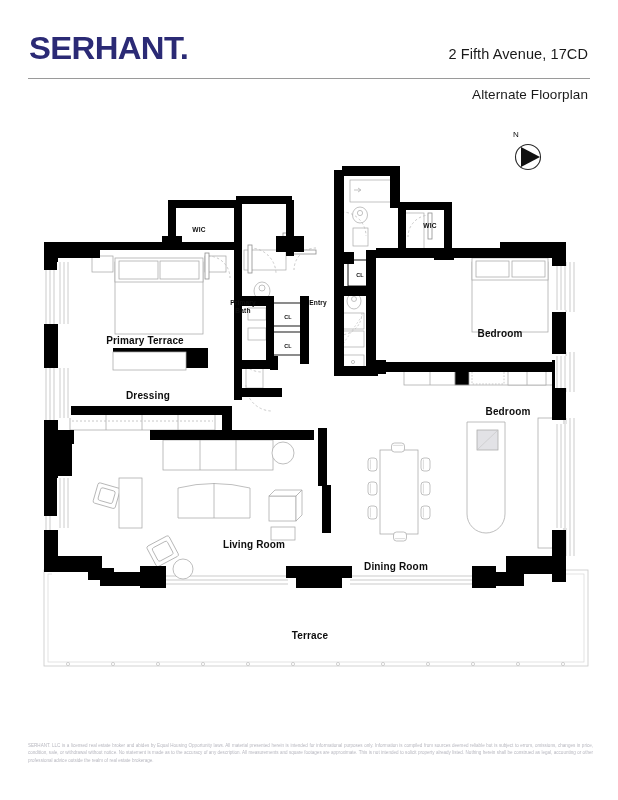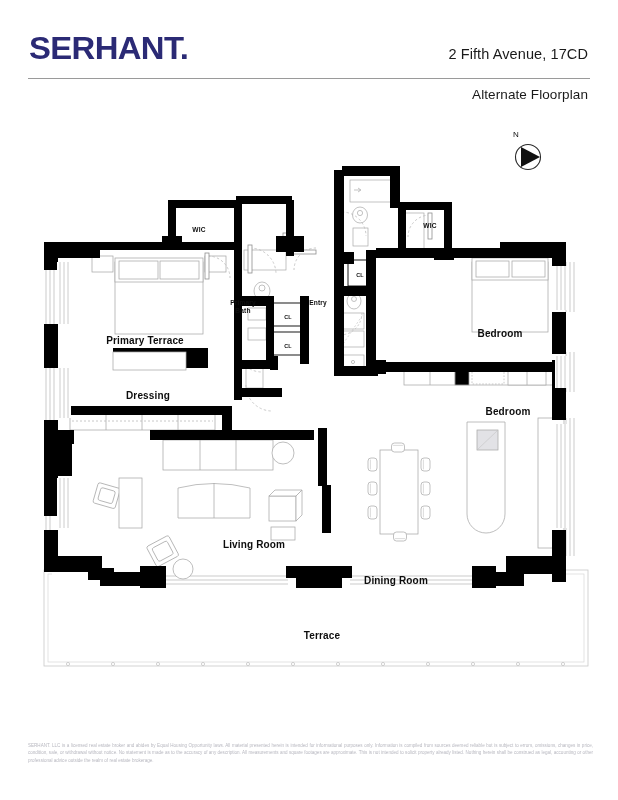--- a/index.html
+++ b/index.html
@@ -433,19 +433,19 @@
         <div class="rl sm" style="left: 199px; top: 226px;">WIC</div>
         <div class="rl sm two" style="left: 243px; top: 299px;">Primary<br>Bath</div>
         <div class="rl sm" style="left: 318px; top: 299px;">Entry</div>
         <div class="rl xs" style="left: 288px; top: 314px;">CL</div>
         <div class="rl xs" style="left: 288px; top: 343px;">CL</div>
         <div class="rl xs" style="left: 360px; top: 272px;">CL</div>
         <div class="rl sm" style="left: 430px; top: 222px;">WIC</div>
         <div class="rl" style="left: 500px; top: 328px;">Bedroom</div>
         <div class="rl" style="left: 508px; top: 406px;">Bedroom</div>
         <div class="rl" style="left: 214px; top: 539px; margin-left: 40px;">Living Room</div>
-        <div class="rl" style="left: 396px; top: 575px;">Dining Room</div>
-        <div class="rl" style="left: 322px; top: 630px;">Terrace</div>
+        <div class="rl" style="left: 396px; top: 561px;">Dining Room</div>
+        <div class="rl" style="left: 310px; top: 630px;">Terrace</div>
       </div>
   </div>
 
   <div class="footer">SERHANT. LLC is a licensed real estate broker and abides by Equal Housing Opportunity laws. All material presented herein is intended for informational purposes only. Information is compiled from sources deemed reliable but is subject to errors, omissions, changes in price, condition, sale, or withdrawal without notice. No statement is made as to the accuracy of any description. All measurements and square footages are approximate. This is not intended to solicit property already listed. Nothing herein shall be construed as legal, accounting or other professional advice outside the realm of real estate brokerage.</div>
 </div>
 
 </body></html>

